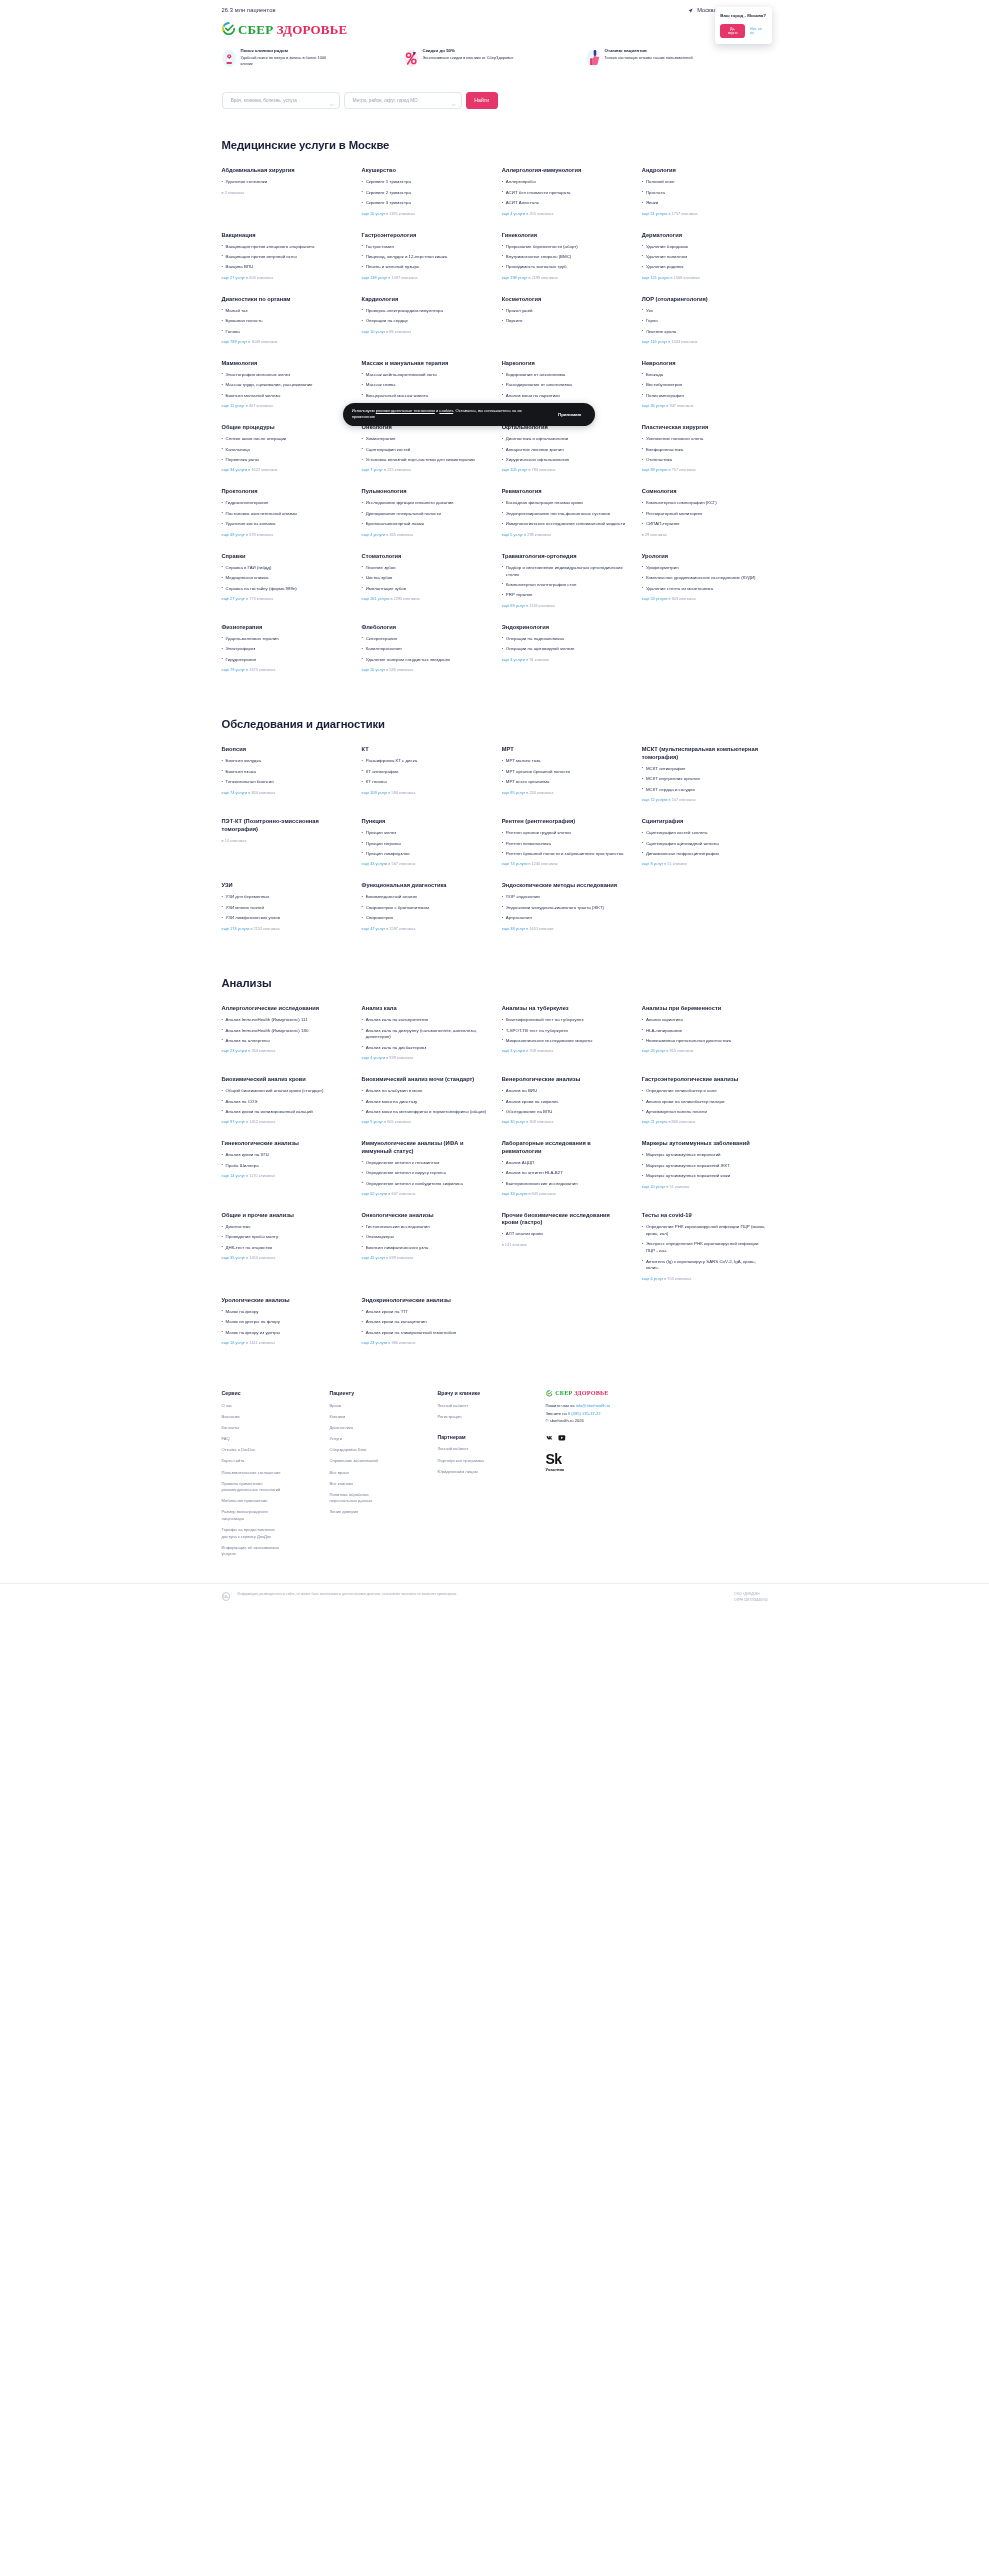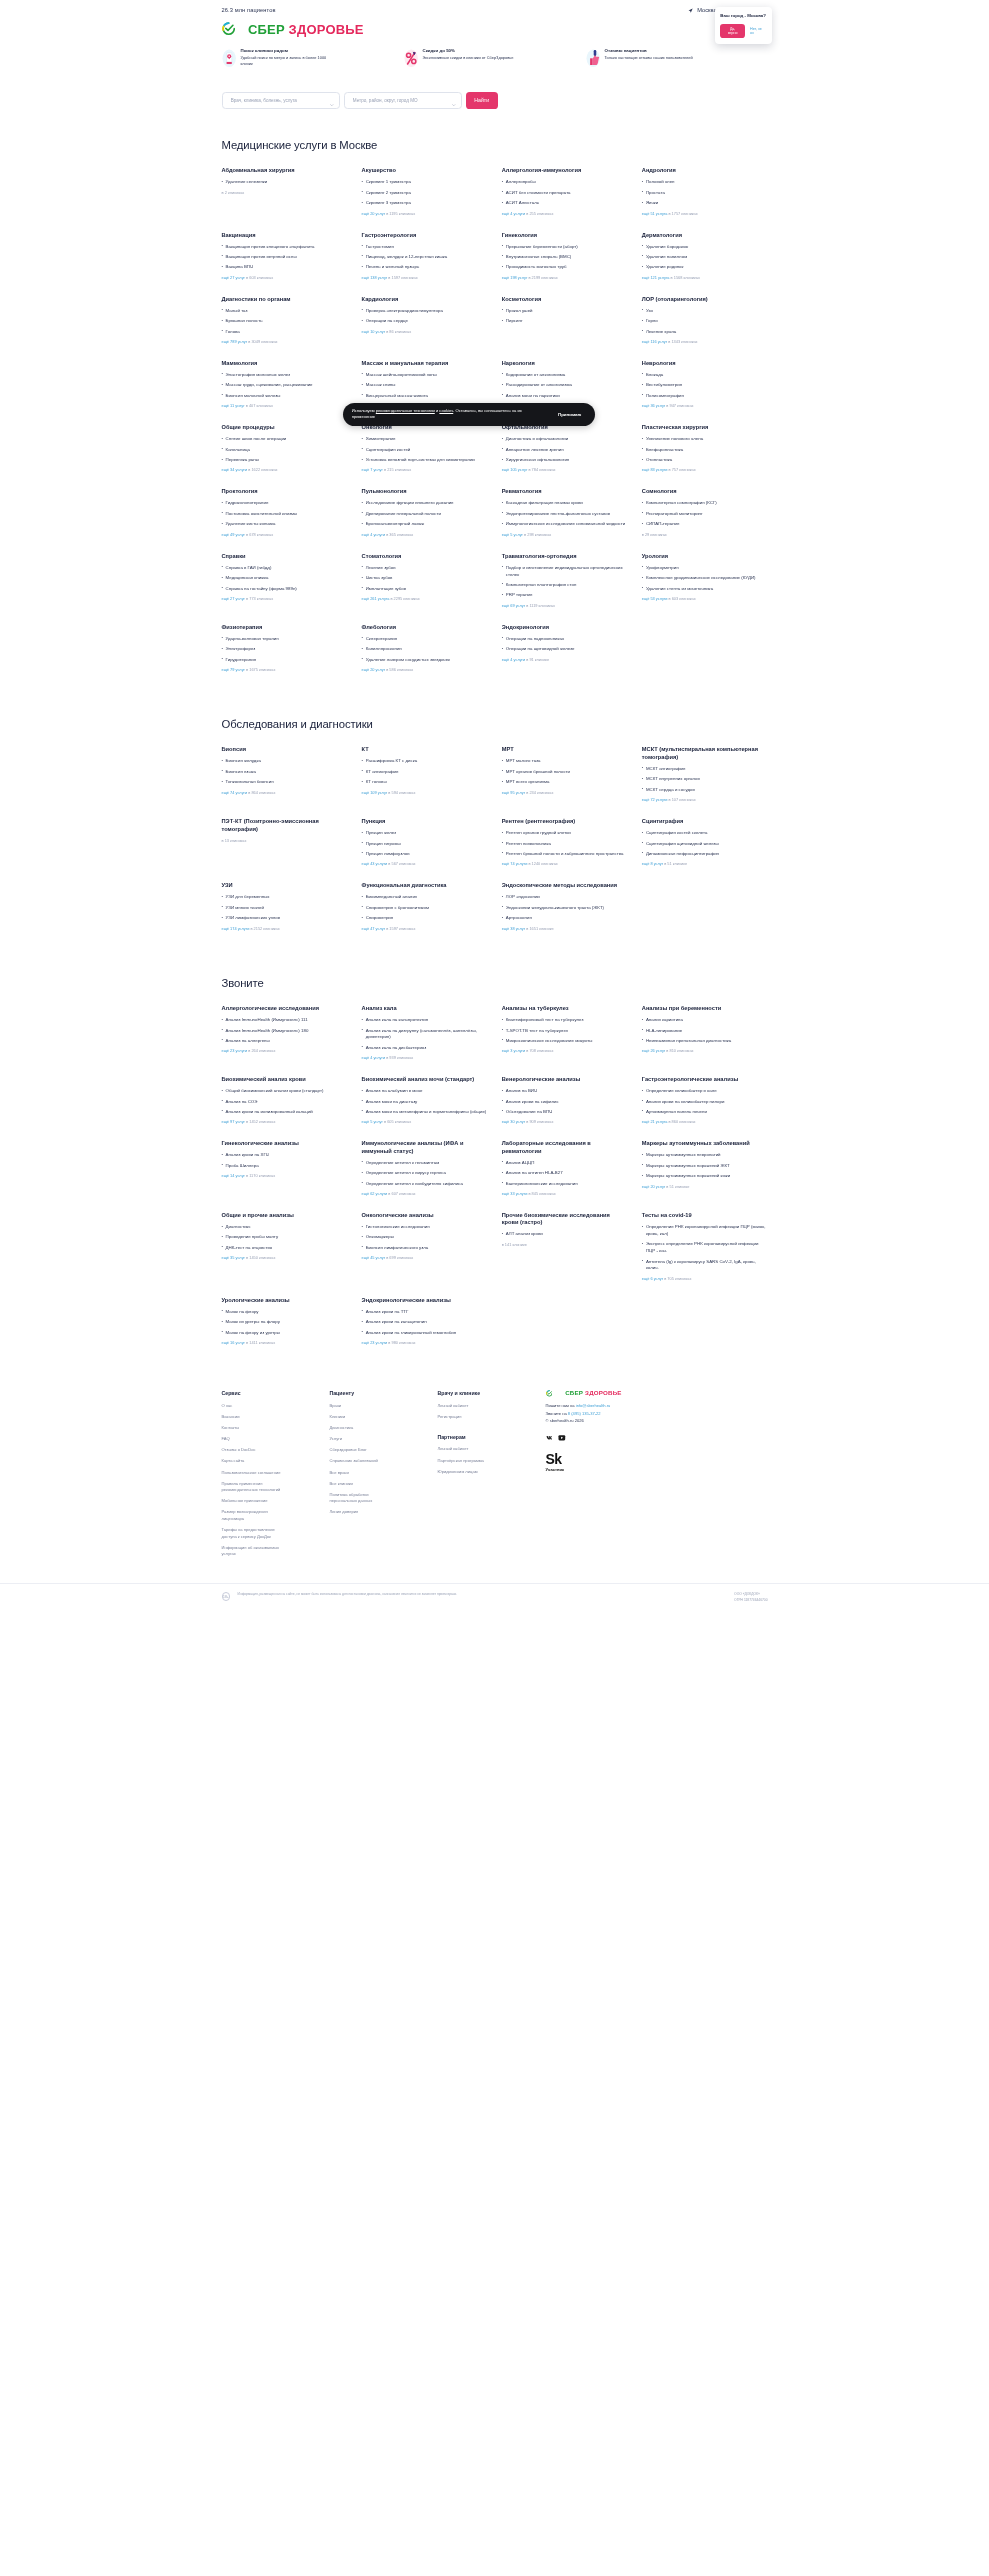--- a/index.html
+++ b/index.html
@@ -18,21 +18,21 @@
   
   .header { padding-top:7.2px; }
   .header-top { display:flex; align-items:flex-start; justify-content:space-between; }
   .patients { font-size:5.7px; color:#2c3553; letter-spacing:0.1px; }
   .header-right { display:flex; align-items:center; gap:3.6px; font-size:5.7px; color:#2c3553; }
   .geo-icon { display:inline-block; width:5.2px; height:5.2px; position:relative; top:0.5px; }
   .city-name { color:#2c3553; cursor:pointer; }
   .phone { color:#2c3553; font-weight:400; letter-spacing:0.1px; }
 
   .logo-row { margin-top:9.3px; display:flex; align-items:center; }
-  .logo { display:flex; align-items:center; gap:13px; }
+  .logo { display:flex; align-items:center; gap:3px;font-family:Liberation Serif, serif; }
   .logo-mark { width:13.4px; height:13.4px; flex:0 0 13.4px; }
   .logo-text { font-size:13px; font-weight:700; letter-spacing:0.2px; line-height:1; }
   .logo-text .s1 { color:#21a038; }
   .logo-text .s2 { color:#e4295d; }
 
   
   .city-popup {
     position:absolute; right:-4.1px; top:7.2px; width:57px;
     background:#fff; border-radius:4.1px;
     box-shadow:0 2.1px 8.2px rgba(22,30,56,.18);
@@ -68,21 +68,21 @@
   }
   .sfield input::placeholder { color:#9aa2b6; }
   .caret { position:absolute; right:4.6px; top:6.7px; width:3.6px; height:2.1px; }
   .btn-search {
     width:32px; background:#e4366b; color:#fff; border:none; border-radius:3.6px;
     font-size:5.2px; font-weight:400; cursor:pointer; font-family:inherit;
   }
 
   
   .section { margin-top:30px; }
-  .section-title { font-size:11.3px; font-weight:400; color:#19203a; letter-spacing:-0.1px; }
+  .section-title { font-size:11.3px; font-weight:700; color:#19203a; letter-spacing:-0.1px; }
   .grid {
     margin-top:16.5px;
     display:grid; grid-template-columns:repeat(4, 1fr);
     column-gap:14.4px; row-gap:0;
   }
   .cat { padding-bottom:15.5px; break-inside:avoid; }
   .cat-title {
     font-size:5.7px; font-weight:700; color:#19203a; line-height:1.3; margin-bottom:4.6px;
   }
   .cat ul { list-style:none; margin:0; padding:0; }
@@ -630,21 +630,21 @@
               <ul>
                 <li>ЛОР эндоскопии</li>
                 <li>Эндоскопии желудочно-кишечного тракта (ЖКТ)</li>
                 <li>Артроскопия</li>
               </ul>
               <div class="more"><a>ещё 38 услуг</a><span> в 1651 клинике</span></div>
             </div>
           </div>
         </div>
         <div class="section">
-          <div class="section-title">Звоните</div>
+          <div class="section-title">Анализы</div>
           <div class="grid">
             <div class="cat">
               <div class="cat-title">Аллергологические исследования</div>
               <ul>
                 <li>Анализ ImmunoHealth (Иммунохелс) 111</li>
                 <li>Анализ ImmunoHealth (Иммунохелс) 180</li>
                 <li>Анализ на аллергены</li>
               </ul>
               <div class="more"><a>ещё 23 услуги</a><span> в 264 клиниках</span></div>
             </div>

